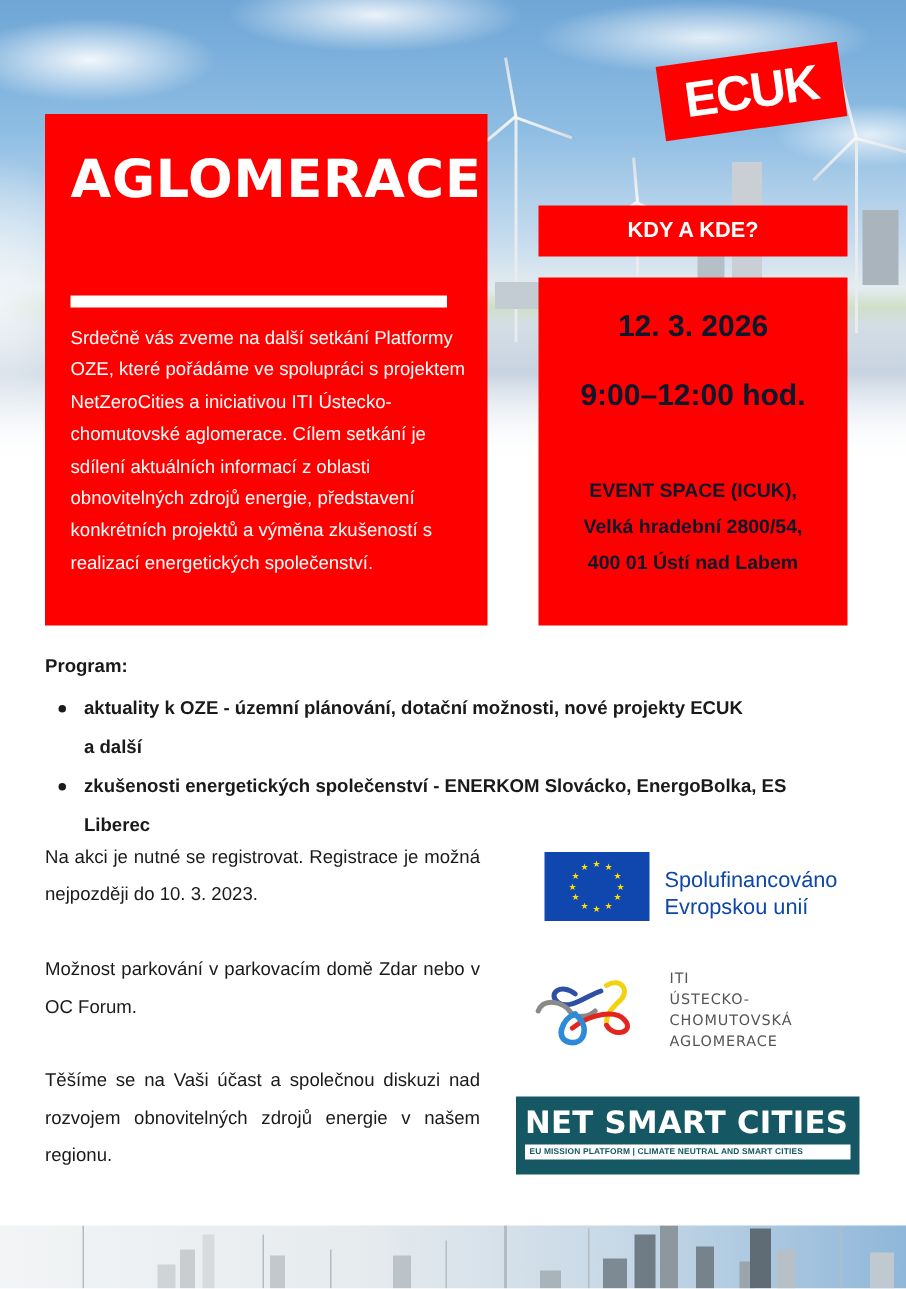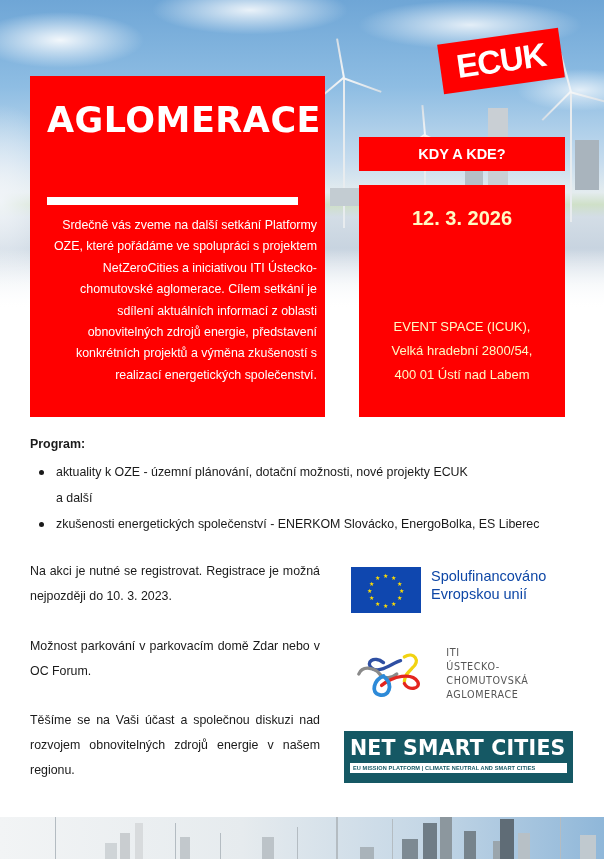--- a/index.html
+++ b/index.html
@@ -48,52 +48,52 @@
     position: absolute; left: 30px; top: 76px; width: 295px; height: 341px;
     background: #ff0000; color: #fff;
   }
   .intro-panel h1 {
     position: absolute; left: 17px; top: 22px; width: 270px;
     font-family: "DejaVu Sans", sans-serif; font-weight: bold; font-size: 35px; line-height: 44px; letter-spacing: 0.5px;
   }
   .intro-panel .rule { position: absolute; left: 17px; top: 121px; width: 251px; height: 8px; background: #fff; }
   .intro-panel p {
     position: absolute; left: 17px; top: 139px; width: 270px;
-    font-size: 12.4px; line-height: 21.4px; font-weight: normal; text-align: right;
+    font-size: 12.4px; line-height: 21.4px; font-weight: normal;
   }
 
   
   .when-header {
     position: absolute; left: 359px; top: 137px; width: 206px; height: 34px;
     background: #ff0000; color: #fff; display: flex; align-items: center; justify-content: center;
     font-size: 14.5px; font-weight: bold;
   }
   .when-panel {
     position: absolute; left: 359px; top: 185px; width: 206px; height: 232px;
-    background: #ff0000; color: #fef9c3; text-align: center;
+    background: #ff0000; color: #0f172a; text-align: center;
   }
   .when-panel .date { position: absolute; left: 0; top: 22px; width: 100%; font-size: 20px; font-weight: bold; }
   .when-panel .time { position: absolute; left: 0; top: 68px; width: 100%; font-size: 20px; font-weight: bold; }
-  .when-panel .place { position: absolute; left: 0; top: 130px; width: 100%; font-size: 13px; font-weight: normal; line-height: 24px; }
+  .when-panel .place { position: absolute; left: 0; top: 130px; width: 100%; font-size: 13px; font-weight: bold; line-height: 24px; }
 
   
   .program { position: absolute; left: 30px; top: 437px; width: 540px; font-size: 12.4px; }
   .program .title { font-weight: bold; margin-bottom: 8px; }
-  .program ul { list-style: none; }
+  .program ul { list-style: none; font-weight: bold; }
   .program li { position: relative; padding-left: 26px; line-height: 26px; }
   .program li .bullet { position: absolute; left: 9px; top: 11px; width: 5px; height: 5px; border-radius: 50%; background: #1a1a1a; }
 
   
   .info { position: absolute; left: 30px; width: 290px; font-size: 12.4px; line-height: 25px; text-align: justify; }
   .info.reg { top: 559px; }
   .info.park { top: 634px; }
   .info.thanks { top: 708px; }
 
   
-  .eu-logo { position: absolute; left: 351px; top: 567px; width: 215px; height: 47px; display: flex; align-items: flex-start; }
+  .eu-logo { position: absolute; left: 363px; top: 567px; width: 215px; height: 47px; display: flex; align-items: flex-end; }
   .eu-flag { width: 70px; height: 46px; background: #0f47af; position: relative; }
   .eu-flag .star { position: absolute; color: #ffdd00; font-size: 6px; line-height: 6px; }
   .eu-text { margin-left: 10px; color: #0e47a6; font-size: 14.5px; line-height: 18px; font-weight: normal; }
 
   .iti-logo { position: absolute; left: 355px; top: 648px; width: 220px; height: 52px; display: flex; align-items: center; gap: 11px; }
   .iti-symbol { width: 72px; height: 52px; }
   .iti-text { margin-left: 12px; font-size: 9.6px; line-height: 14px; color: #555; letter-spacing: 0.6px; font-family: "DejaVu Sans", sans-serif; }
 
   .nzc-logo {
     position: absolute; left: 344px; top: 731px; width: 229px; height: 52px;
@@ -143,20 +143,21 @@
   </h1>
   <div class="rule"></div>
   <p>Srdečně vás zveme na další setkání Platformy OZE, které pořádáme ve spolupráci s projektem NetZeroCities a iniciativou ITI Ústecko-chomutovské aglomerace. Cílem setkání je sdílení aktuálních informací z oblasti obnovitelných zdrojů energie, představení konkrétních projektů a výměna zkušeností s realizací energetických společenství.</p>
 </div>
 
 <div class="when-header">
   <span>KDY A KDE?</span>
 </div>
 <div class="when-panel">
   <div class="date">12. 3. 2026</div>
+  <div class="time">9:00–12:00 hod.</div>
   <div class="place">
     <div>EVENT SPACE (ICUK),</div>
     <div>Velká hradební 2800/54,</div>
     <div>400 01 Ústí nad Labem</div>
   </div>
 </div>
 
 <div class="program">
   <div class="title">Program:</div>
   <ul>

